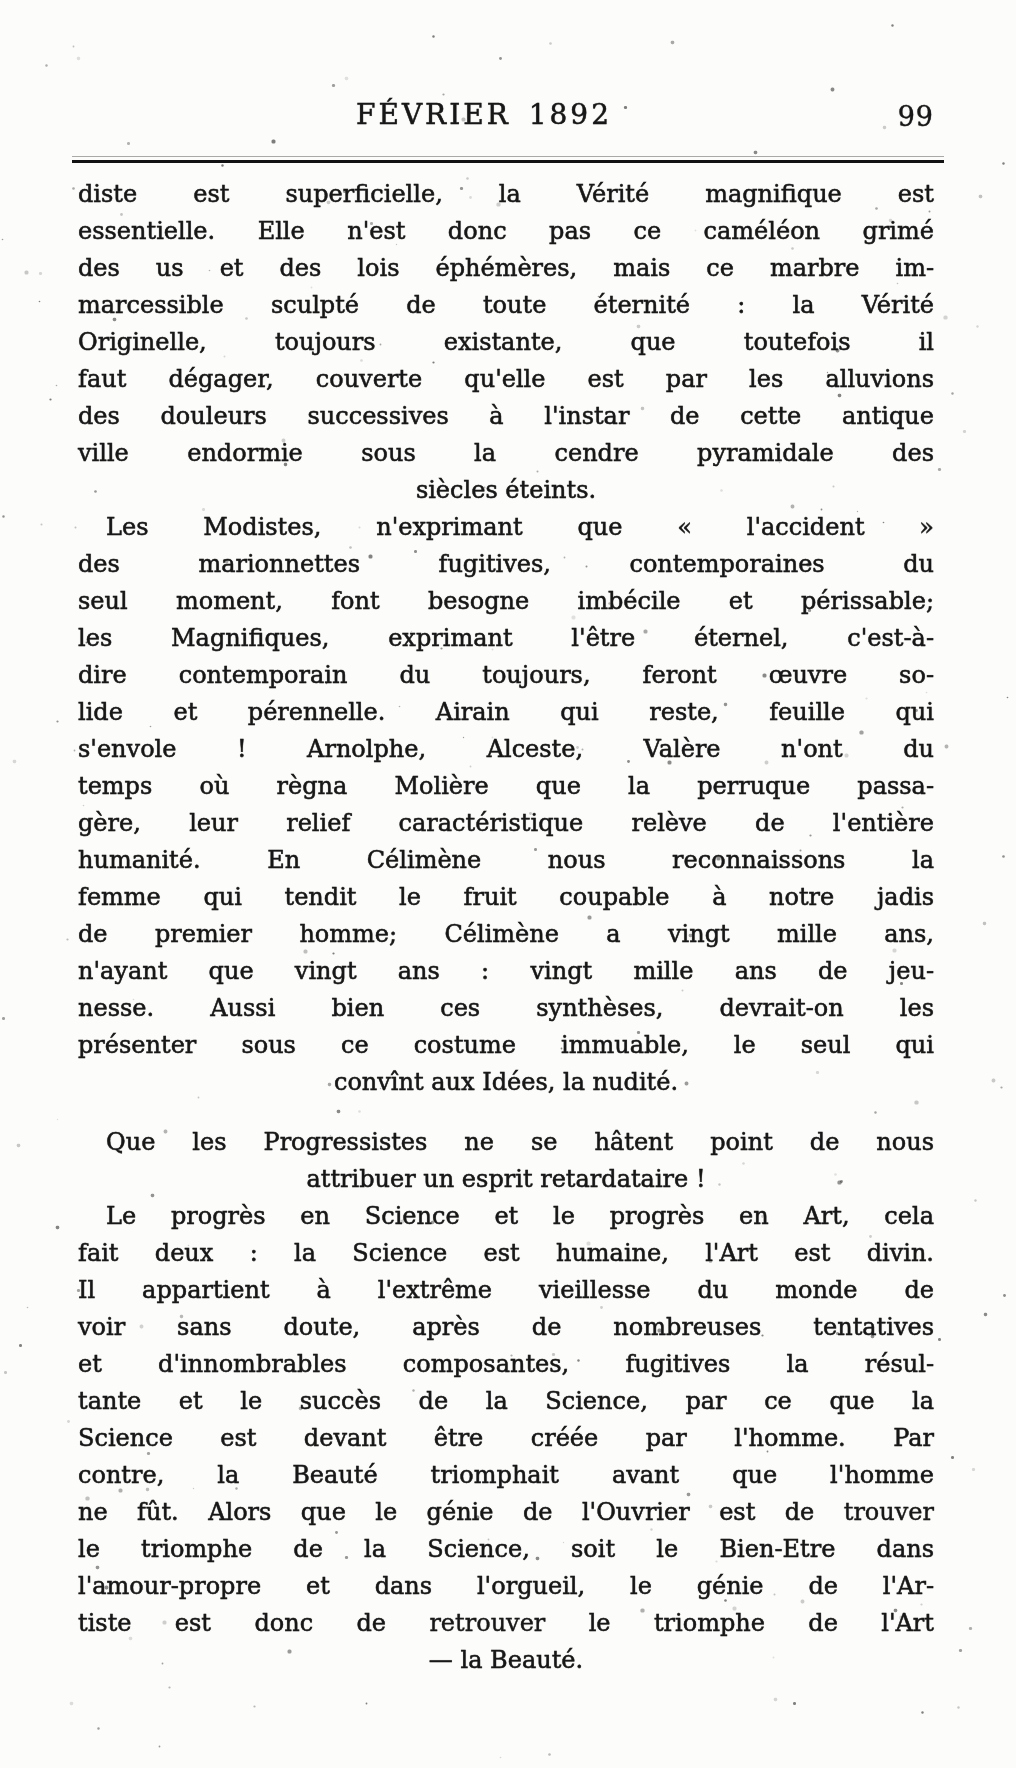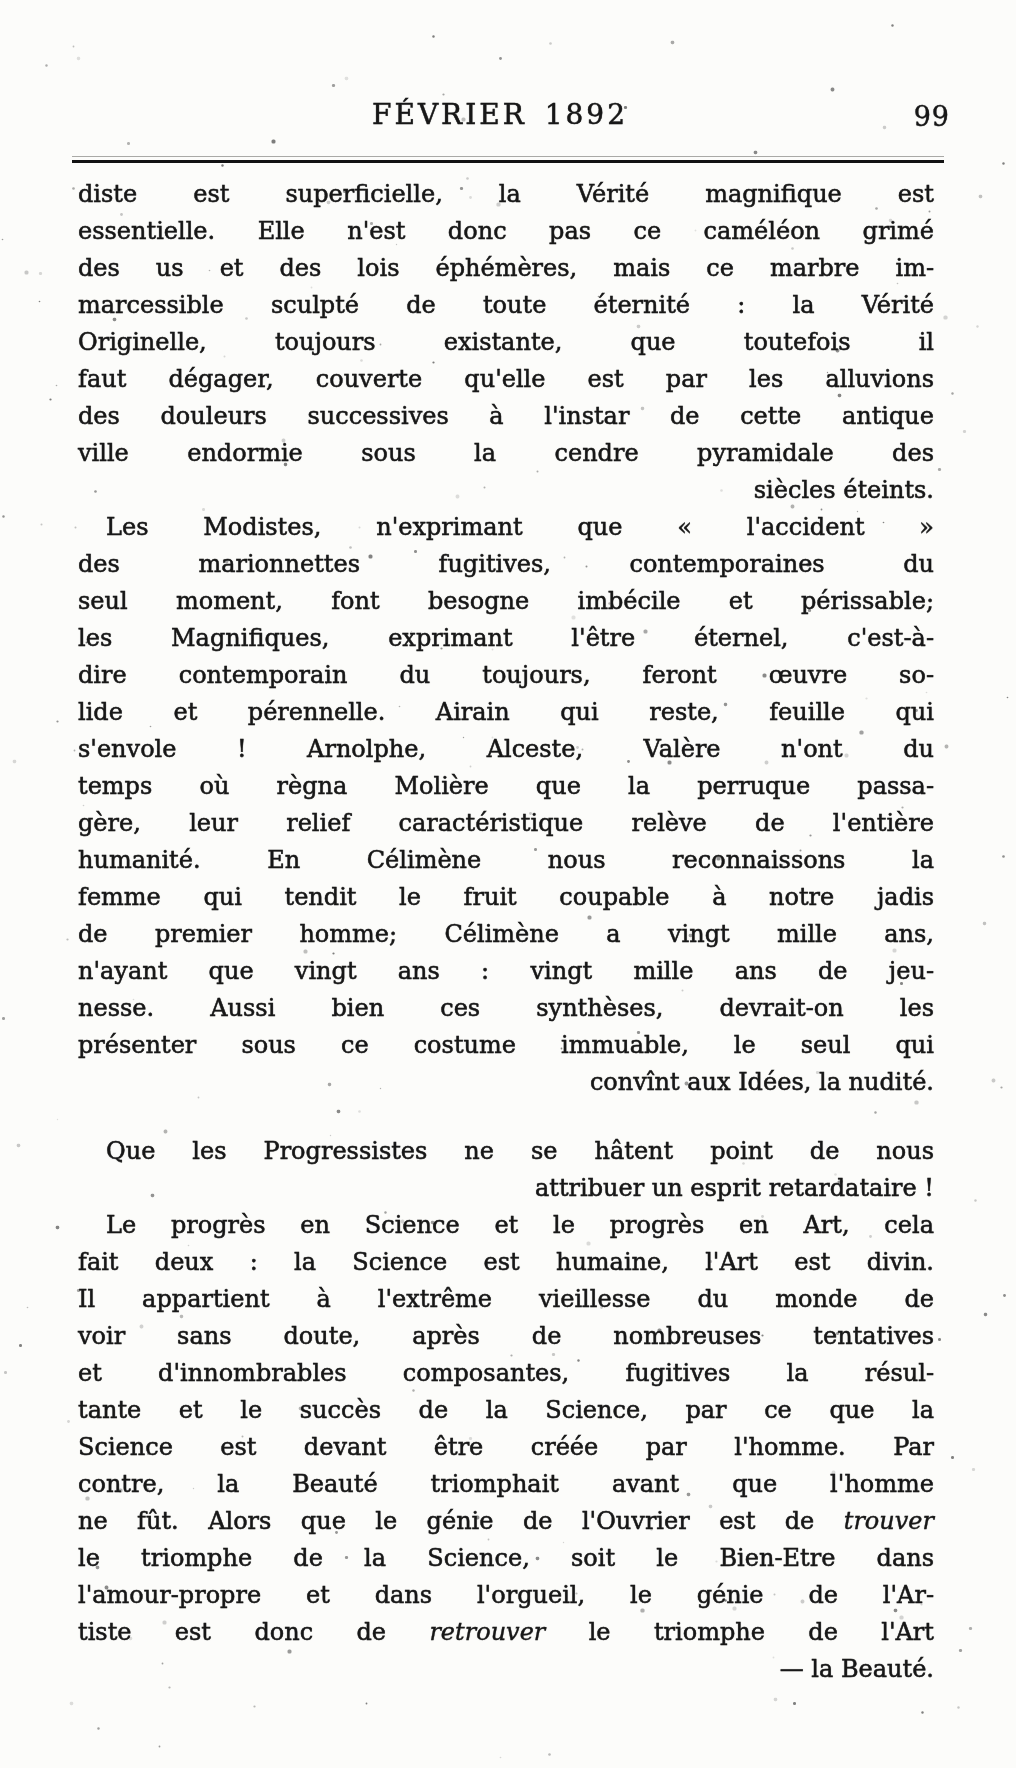--- a/index.html
+++ b/index.html
@@ -3,45 +3,45 @@
 <meta charset="utf-8">
 <style>
   html,body{margin:0;padding:0;background:#e8e8e6;}
   .page{
     position:relative;width:1016px;height:1768px;margin:0 auto;
     background:#fcfcfa;overflow:hidden;
     font-family:"DejaVu Serif","Liberation Serif",serif;
     color:#171717;
   }
   .noise{position:absolute;top:0;left:0;width:1px;height:1px;border-radius:50%;pointer-events:none;}
-  .header{position:absolute;top:98px;left:94px;width:856px;height:40px;}
+  .header{position:absolute;top:98px;left:78px;width:856px;height:40px;}
   .running-title{
     text-align:center;font-size:28px;letter-spacing:3px;word-spacing:6px;
     transform:translateX(-22px);
     -webkit-text-stroke:0.4px #1a1a1a;text-shadow:0 0 1px rgba(20,20,20,.55);
   }
   .page-number{
     position:absolute;right:0;top:3px;font-size:27px;letter-spacing:1px;
     -webkit-text-stroke:0.3px #1a1a1a;text-shadow:0 0 1px rgba(20,20,20,.5);margin-left:24px;
   }
   .rule{
     position:absolute;top:156px;left:72px;width:872px;height:3px;
     border-top:1px solid #a9a9a6;border-bottom:3px solid #121212;
   }
   .body{
     position:absolute;top:176px;left:78px;width:856px;
     font-size:24px;line-height:37px;
     -webkit-text-stroke:0.45px #1c1c1c;text-shadow:0 0 1px rgba(25,25,25,.55);
   }
   .para{margin:0;}
-  .para.gap{margin-top:32px;}
-  .line{text-align:right;}
+  .para.gap{margin-top:23px;}
+  .line{text-align:center;}
   .line.just{text-align:justify;text-align-last:justify;}
   .line.indent{text-indent:28px;}
-  .it{font-style:italic;-webkit-text-stroke:0.3px #222;}
+  .it{-webkit-text-stroke:0.3px #222;}
 </style>
 </head>
 <body>
 
 <div class="page">
   <div class="noise" id="noise" style="box-shadow: rgba(25, 25, 25, 0.43) 589px 917px 0px 1.5px, rgba(25, 25, 25, 0.19) 762px 1216px 0px 0.9px, rgba(25, 25, 25, 0.57) 50px 399px 0px 0.6px, rgba(25, 25, 25, 0.24) 719px 1184px 0px 0.7px, rgba(25, 25, 25, 0.5) 106px 1587px 0px 1.4px, rgba(25, 25, 25, 0.14) 457px 496px 0px 1.4px, rgba(25, 25, 25, 0.17) 775px 1699px 0px 1.3px, rgba(25, 25, 25, 0.24) 341px 1146px 0px 0.3px, rgba(25, 25, 25, 0.35) 511px 1355px 0px 0.6px, rgba(25, 25, 25, 0.41) 3px 1018px 0px 1px, rgba(25, 25, 25, 0.22) 710px 1506px 0px 1.3px, rgba(25, 25, 25, 0.18) 846px 755px 0px 1.5px, rgba(25, 25, 25, 0.34) 857px 511px 0px 0.2px, rgba(25, 25, 25, 0.23) 26px 272px 0px 1.5px, rgba(25, 25, 25, 0.38) 329px 1084px 0px 1.2px, rgba(25, 25, 25, 0.16) 817px 1072px 0px 1.1px, rgba(25, 25, 25, 0.56) 273px 141px 0px 1.5px, rgba(25, 25, 25, 0.31) 242px 1436px 0px 0.5px, rgba(25, 25, 25, 0.28) 73px 46px 0px 0.4px, rgba(25, 25, 25, 0.29) 549px 1754px 0px 0.8px, rgba(25, 25, 25, 0.13) 359px 1111px 0px 0.8px, rgba(25, 25, 25, 0.2) 766px 762px 0px 1.4px, rgba(25, 25, 25, 0.4) 690px 935px 0px 1.3px, rgba(25, 25, 25, 0.13) 492px 737px 0px 0.5px, rgba(25, 25, 25, 0.56) 333px 953px 0px 0.6px, rgba(25, 25, 25, 0.55) 834px 1051px 0px 0.3px, rgba(25, 25, 25, 0.16) 592px 1050px 0px 0.4px, rgba(25, 25, 25, 0.47) 841px 1181px 0px 0.9px, rgba(25, 25, 25, 0.18) 651px 1529px 0px 0.7px, rgba(25, 25, 25, 0.27) 463px 119px 0px 1.5px, rgba(25, 25, 25, 0.16) 717px 896px 0px 0.3px, rgba(25, 25, 25, 0.13) 545px 791px 0px 1.5px, rgba(25, 25, 25, 0.4) 960px 1650px 0px 1.1px, rgba(25, 25, 25, 0.22) 530px 813px 0px 0.9px, rgba(25, 25, 25, 0.57) 222px 165px 0px 0.7px, rgba(25, 25, 25, 0.25) 642px 408px 0px 1.2px, rgba(25, 25, 25, 0.15) 716px 1561px 0px 0.6px, rgba(25, 25, 25, 0.23) 553px 1354px 0px 1.1px, rgba(25, 25, 25, 0.13) 773px 1657px 0px 0.4px, rgba(25, 25, 25, 0.23) 246px 318px 0px 0.8px, rgba(25, 25, 25, 0.21) 779px 462px 0px 0.3px, rgba(25, 25, 25, 0.12) 346px 78px 0px 1.3px, rgba(25, 25, 25, 0.21) 884px 127px 0px 1.2px, rgba(25, 25, 25, 0.37) 788px 561px 0px 0.7px, rgba(25, 25, 25, 0.42) 432px 1222px 0px 1.2px, rgba(25, 25, 25, 0.48) 415px 551px 0px 1px, rgba(25, 25, 25, 0.15) 926px 692px 0px 0.3px, rgba(25, 25, 25, 0.52) 901px 983px 0px 1px, rgba(25, 25, 25, 0.14) 833px 1472px 0px 1.4px, rgba(25, 25, 25, 0.33) 399px 706px 0px 0.3px, rgba(25, 25, 25, 0.42) 686px 1083px 0px 1.4px, rgba(25, 25, 25, 0.37) 672px 42px 0px 1.3px, rgba(25, 25, 25, 0.13) 311px 287px 0px 0.4px, rgba(25, 25, 25, 0.19) 188px 1245px 0px 0.3px, rgba(25, 25, 25, 0.12) 695px 230px 0px 0.4px, rgba(25, 25, 25, 0.28) 147px 1489px 0px 1.2px, rgba(25, 25, 25, 0.4) 385px 1212px 0px 0.7px, rgba(25, 25, 25, 0.12) 835px 1174px 0px 0.8px, rgba(25, 25, 25, 0.35) 46px 65px 0px 0.7px, rgba(25, 25, 25, 0.3) 181px 1316px 0px 1.2px, rgba(25, 25, 25, 0.44) 95px 491px 0px 0.8px, rgba(25, 25, 25, 0.32) 165px 1131px 0px 1.4px, rgba(25, 25, 25, 0.17) 890px 220px 0px 1.2px, rgba(25, 25, 25, 0.26) 984px 923px 0px 1.2px, rgba(25, 25, 25, 0.15) 588px 1243px 0px 1.5px, rgba(25, 25, 25, 0.28) 67px 939px 0px 0.6px, rgba(25, 25, 25, 0.24) 198px 1097px 0px 0.4px, rgba(25, 25, 25, 0.33) 582px 749px 0px 0.5px, rgba(25, 25, 25, 0.45) 461px 188px 0px 1.1px, rgba(25, 25, 25, 0.51) 832px 89px 0px 1.4px, rgba(25, 25, 25, 0.16) 743px 1163px 0px 0.8px, rgba(25, 25, 25, 0.23) 916px 1102px 0px 1.6px, rgba(25, 25, 25, 0.49) 669px 762px 0px 1.5px, rgba(25, 25, 25, 0.56) 625px 107px 0px 1.1px, rgba(25, 25, 25, 0.16) 40px 273px 0px 1.1px, rgba(25, 25, 25, 0.36) 939px 469px 0px 1.1px, rgba(25, 25, 25, 0.21) 682px 990px 0px 0.5px, rgba(25, 25, 25, 0.46) 638px 1032px 0px 1.1px, rgba(25, 25, 25, 0.18) 734px 1608px 0px 1.5px, rgba(25, 25, 25, 0.18) 945px 317px 0px 1.6px, rgba(25, 25, 25, 0.13) 866px 698px 0px 0.6px, rgba(25, 25, 25, 0.27) 305px 951px 0px 1.5px, rgba(25, 25, 25, 0.26) 350px 547px 0px 0.8px, rgba(25, 25, 25, 0.45) 57px 721px 0px 0.6px, rgba(25, 25, 25, 0.25) 774px 1594px 0px 0.5px, rgba(25, 25, 25, 0.2) 283px 440px 0px 1.4px, rgba(25, 25, 25, 0.3) 254px 1706px 0px 0.6px, rgba(25, 25, 25, 0.39) 875px 1112px 0px 0.7px, rgba(25, 25, 25, 0.18) 964px 431px 0px 1.1px, rgba(25, 25, 25, 0.49) 777px 1015px 0px 0.2px, rgba(25, 25, 25, 0.51) 114px 319px 0px 1.3px, rgba(25, 25, 25, 0.41) 98px 1728px 0px 0.7px, rgba(25, 25, 25, 0.32) 609px 603px 0px 0.7px, rgba(25, 25, 25, 0.14) 130px 1638px 0px 1.3px, rgba(25, 25, 25, 0.46) 586px 566px 0px 0.5px, rgba(25, 25, 25, 0.51) 338px 1111px 0px 1.3px, rgba(25, 25, 25, 0.34) 642px 1610px 0px 1.6px, rgba(25, 25, 25, 0.26) 897px 283px 0px 0.3px, rgba(25, 25, 25, 0.47) 326px 683px 0px 0.3px, rgba(25, 25, 25, 0.48) 477px 1517px 0px 1.4px, rgba(25, 25, 25, 0.55) 892px 25px 0px 0.7px, rgba(25, 25, 25, 0.33) 792px 506px 0px 1.4px, rgba(25, 25, 25, 0.41) 463px 737px 0px 0.2px, rgba(25, 25, 25, 0.46) 725px 704px 0px 1.2px, rgba(25, 25, 25, 0.38) 876px 208px 0px 0.8px, rgba(25, 25, 25, 0.53) 883px 522px 0px 0.3px, rgba(25, 25, 25, 0.16) 973px 1469px 0px 1.1px, rgba(25, 25, 25, 0.54) 370px 556px 0px 1.5px, rgba(25, 25, 25, 0.23) 975px 1200px 0px 0.7px, rgba(25, 25, 25, 0.45) 344px 191px 0px 1px, rgba(25, 25, 25, 0.53) 1007px 697px 0px 0.3px, rgba(25, 25, 25, 0.5) 808px 564px 0px 1.6px, rgba(25, 25, 25, 0.2) 577px 747px 0px 0.9px, rgba(25, 25, 25, 0.31) 169px 1687px 0px 0.6px, rgba(25, 25, 25, 0.43) 289px 1651px 0px 1.5px, rgba(25, 25, 25, 0.5) 628px 761px 0px 0.9px, rgba(25, 25, 25, 0.15) 361px 360px 0px 0.8px, rgba(25, 25, 25, 0.2) 470px 766px 0px 0.4px, rgba(25, 25, 25, 0.16) 359px 527px 0px 0.5px, rgba(25, 25, 25, 0.22) 193px 1488px 0px 0.2px, rgba(25, 25, 25, 0.32) 946px 746px 0px 1.4px, rgba(25, 25, 25, 0.53) 762px 1335px 0px 0.6px, rgba(25, 25, 25, 0.41) 837px 1333px 0px 1px, rgba(25, 25, 25, 0.5) 537px 1558px 0px 1.3px, rgba(25, 25, 25, 0.24) 833px 486px 0px 0.5px, rgba(25, 25, 25, 0.2) 164px 1622px 0px 1.5px, rgba(25, 25, 25, 0.21) 550px 43px 0px 0.8px, rgba(25, 25, 25, 0.44) 688px 1494px 0px 1.3px, rgba(25, 25, 25, 0.53) 39px 301px 0px 0.3px, rgba(25, 25, 25, 0.51) 764px 675px 0px 1.5px, rgba(25, 25, 25, 0.12) 573px 617px 0px 1.5px, rgba(25, 25, 25, 0.49) 872px 1336px 0px 1.3px, rgba(25, 25, 25, 0.44) 535px 849px 0px 1px, rgba(25, 25, 25, 0.47) 659px 1330px 0px 1.5px, rgba(25, 25, 25, 0.21) 802px 1601px 0px 1.4px, rgba(25, 25, 25, 0.37) 645px 631px 0px 1.5px, rgba(25, 25, 25, 0.55) 1003px 163px 0px 0.7px, rgba(25, 25, 25, 0.21) 330px 1135px 0px 0.2px, rgba(25, 25, 25, 0.4) 861px 732px 0px 1.6px, rgba(25, 25, 25, 0.34) 223px 793px 0px 0.6px, rgba(25, 25, 25, 0.22) 792px 248px 0px 0.8px, rgba(25, 25, 25, 0.39) 148px 1453px 0px 1.1px, rgba(25, 25, 25, 0.17) 894px 950px 0px 1.5px, rgba(25, 25, 25, 0.46) 152px 1195px 0px 1.3px, rgba(25, 25, 25, 0.38) 562px 898px 0px 1px, rgba(25, 25, 25, 0.45) 809px 610px 0px 1.1px, rgba(25, 25, 25, 0.45) 441px 648px 0px 0.6px, rgba(25, 25, 25, 0.33) 484px 487px 0px 0.5px, rgba(25, 25, 25, 0.2) 83px 805px 0px 0.3px, rgba(25, 25, 25, 0.55) 725px 1600px 0px 0.8px, rgba(25, 25, 25, 0.24) 5px 1372px 0px 1px, rgba(25, 25, 25, 0.35) 413px 1390px 0px 0.7px, rgba(25, 25, 25, 0.43) 916px 710px 0px 0.9px, rgba(25, 25, 25, 0.2) 601px 1307px 0px 0.9px, rgba(25, 25, 25, 0.43) 159px 1746px 0px 0.4px, rgba(25, 25, 25, 0.15) 470px 1438px 0px 1.1px, rgba(25, 25, 25, 0.36) 371px 223px 0px 1px, rgba(25, 25, 25, 0.35) 902px 807px 0px 0.6px, rgba(25, 25, 25, 0.23) 18px 1145px 0px 1.3px, rgba(25, 25, 25, 0.53) 839px 395px 0px 1.3px, rgba(25, 25, 25, 0.55) 285px 464px 0px 1.2px, rgba(25, 25, 25, 0.13) 78px 58px 0px 1.2px, rgba(25, 25, 25, 0.13) 57px 1119px 0px 0.2px, rgba(25, 25, 25, 0.33) 564px 557px 0px 0.4px, rgba(25, 25, 25, 0.49) 1004px 1295px 0px 0.9px, rgba(25, 25, 25, 0.45) 810px 835px 0px 0.6px, rgba(25, 25, 25, 0.2) 498px 204px 0px 1.6px, rgba(25, 25, 25, 0.32) 128px 143px 0px 1px, rgba(25, 25, 25, 0.37) 236px 1488px 0px 0.7px, rgba(25, 25, 25, 0.18) 901px 1617px 0px 1.6px, rgba(25, 25, 25, 0.13) 721px 490px 0px 0.8px, rgba(25, 25, 25, 0.46) 718px 858px 0px 1.5px, rgba(25, 25, 25, 0.53) 264px 1048px 0px 0.8px, rgba(25, 25, 25, 0.21) 467px 178px 0px 0.8px, rgba(25, 25, 25, 0.55) 922px 1712px 0px 0.7px, rgba(25, 25, 25, 0.27) 488px 1539px 0px 0.4px, rgba(25, 25, 25, 0.17) 977px 326px 0px 0.7px, rgba(25, 25, 25, 0.44) 781px 865px 0px 1.1px, rgba(25, 25, 25, 0.19) 141px 1326px 0px 1.4px, rgba(25, 25, 25, 0.36) 73px 188px 0px 0.8px, rgba(25, 25, 25, 0.53) 578px 1360px 0px 0.7px, rgba(25, 25, 25, 0.35) 56px 385px 0px 0.3px, rgba(25, 25, 25, 0.32) 380px 1088px 0px 0.2px, rgba(25, 25, 25, 0.47) 3px 516px 0px 0.7px, rgba(25, 25, 25, 0.45) 336px 1532px 0px 0.9px, rgba(25, 25, 25, 0.21) 328px 202px 0px 1.3px, rgba(25, 25, 25, 0.15) 411px 631px 0px 0.2px, rgba(25, 25, 25, 0.16) 500px 1757px 0px 0.3px, rgba(25, 25, 25, 0.45) 97px 1567px 0px 1.3px, rgba(25, 25, 25, 0.19) 402px 1221px 0px 1.4px, rgba(25, 25, 25, 0.51) 767px 1451px 0px 0.4px, rgba(25, 25, 25, 0.53) 57px 1227px 0px 1.3px, rgba(25, 25, 25, 0.3) 300px 1408px 0px 1.3px, rgba(25, 25, 25, 0.34) 970px 1628px 0px 1.1px, rgba(25, 25, 25, 0.39) 579px 709px 0px 1.1px, rgba(25, 25, 25, 0.5) 821px 509px 0px 0.4px, rgba(25, 25, 25, 0.36) 290px 311px 0px 0.5px, rgba(25, 25, 25, 0.2) 870px 1236px 0px 0.9px, rgba(25, 25, 25, 0.16) 14px 761px 0px 1.3px, rgba(25, 25, 25, 0.42) 929px 211px 0px 0.5px, rgba(25, 25, 25, 0.56) 433px 36px 0px 0.7px, rgba(25, 25, 25, 0.28) 27px 1307px 0px 0.3px, rgba(25, 25, 25, 0.53) 939px 1339px 0px 1px, rgba(25, 25, 25, 0.46) 500px 58px 0px 0.9px, rgba(25, 25, 25, 0.55) 794px 1703px 0px 1px, rgba(25, 25, 25, 0.26) 980px 196px 0px 1.3px, rgba(25, 25, 25, 0.24) 958px 1707px 0px 0.7px, rgba(25, 25, 25, 0.54) 20px 1345px 0px 1px, rgba(25, 25, 25, 0.34) 74px 750px 0px 0.4px, rgba(25, 25, 25, 0.51) 895px 1610px 0px 1.3px, rgba(25, 25, 25, 0.53) 561px 1048px 0px 0.4px, rgba(25, 25, 25, 0.55) 952px 1457px 0px 1px, rgba(25, 25, 25, 0.46) 839px 1182px 0px 1.6px, rgba(25, 25, 25, 0.17) 68px 1421px 0px 0.9px, rgba(25, 25, 25, 0.44) 346px 1557px 0px 1.1px, rgba(25, 25, 25, 0.53) 430px 417px 0px 0.6px, rgba(25, 25, 25, 0.21) 638px 326px 0px 1.3px, rgba(25, 25, 25, 0.24) 41px 524px 0px 0.5px, rgba(25, 25, 25, 0.24) 396px 244px 0px 0.2px, rgba(25, 25, 25, 0.18) 563px 1542px 0px 0.2px, rgba(25, 25, 25, 0.24) 121px 214px 0px 0.9px, rgba(25, 25, 25, 0.56) 433px 362px 0px 0.6px, rgba(25, 25, 25, 0.15) 492px 649px 0px 0.4px, rgba(25, 25, 25, 0.33) 209px 270px 0px 0.3px, rgba(25, 25, 25, 0.4) 162px 1663px 0px 0.4px, rgba(25, 25, 25, 0.26) 75px 527px 0px 0.5px, rgba(25, 25, 25, 0.41) 333px 85px 0px 1.1px, rgba(25, 25, 25, 0.37) 226px 561px 0px 1.4px, rgba(25, 25, 25, 0.41) 150px 726px 0px 0.3px, rgba(25, 25, 25, 0.26) 87px 1498px 0px 1.6px, rgba(25, 25, 25, 0.51) 755px 152px 0px 1.3px, rgba(25, 25, 25, 0.34) 98px 937px 0px 0.3px, rgba(25, 25, 25, 0.46) 827px 372px 0px 0.2px, rgba(25, 25, 25, 0.2) 921px 1604px 0px 0.6px, rgba(25, 25, 25, 0.16) 224px 356px 0px 0.5px, rgba(25, 25, 25, 0.44) 800px 850px 0px 0.5px, rgba(25, 25, 25, 0.55) 366px 1703px 0px 0.4px, rgba(25, 25, 25, 0.28) 576px 1593px 0px 0.6px, rgba(25, 25, 25, 0.47) 837px 350px 0px 1.4px, rgba(25, 25, 25, 0.36) 284px 637px 0px 1.2px, rgba(25, 25, 25, 0.14) 71px 1703px 0px 1.3px, rgba(25, 25, 25, 0.15) 133px 999px 0px 0.3px, rgba(25, 25, 25, 0.38) 443px 94px 0px 0.6px, rgba(25, 25, 25, 0.24) 800px 788px 0px 1px, rgba(25, 25, 25, 0.34) 598px 534px 0px 0.8px, rgba(25, 25, 25, 0.35) 537px 471px 0px 0.5px, rgba(25, 25, 25, 0.38) 1001px 1087px 0px 0.6px, rgba(25, 25, 25, 0.45) 598px 296px 0px 0.3px, rgba(25, 25, 25, 0.15) 203px 509px 0px 1px, rgba(25, 25, 25, 0.39) 952px 393px 0px 0.7px, rgba(25, 25, 25, 0.51) 985px 1314px 0px 1.2px, rgba(25, 25, 25, 0.41) 2px 239px 0px 0.3px, rgba(25, 25, 25, 0.56) 86px 642px 0px 0.4px, rgba(25, 25, 25, 0.39) 78px 1290px 0px 1.1px, rgba(25, 25, 25, 0.26) 710px 1261px 0px 1.1px, rgba(25, 25, 25, 0.14) 470px 197px 0px 0.9px, rgba(25, 25, 25, 0.38) 380px 344px 0px 0.4px, rgba(25, 25, 25, 0.34) 120px 1490px 0px 1.5px, rgba(25, 25, 25, 0.48) 1003px 856px 0px 0.8px, rgba(25, 25, 25, 0.22) 993px 1080px 0px 1.4px;"></div>
   <header class="header">
     <div class="running-title">FÉVRIER 1892</div>
     <div class="page-number">99</div>
   </header>

